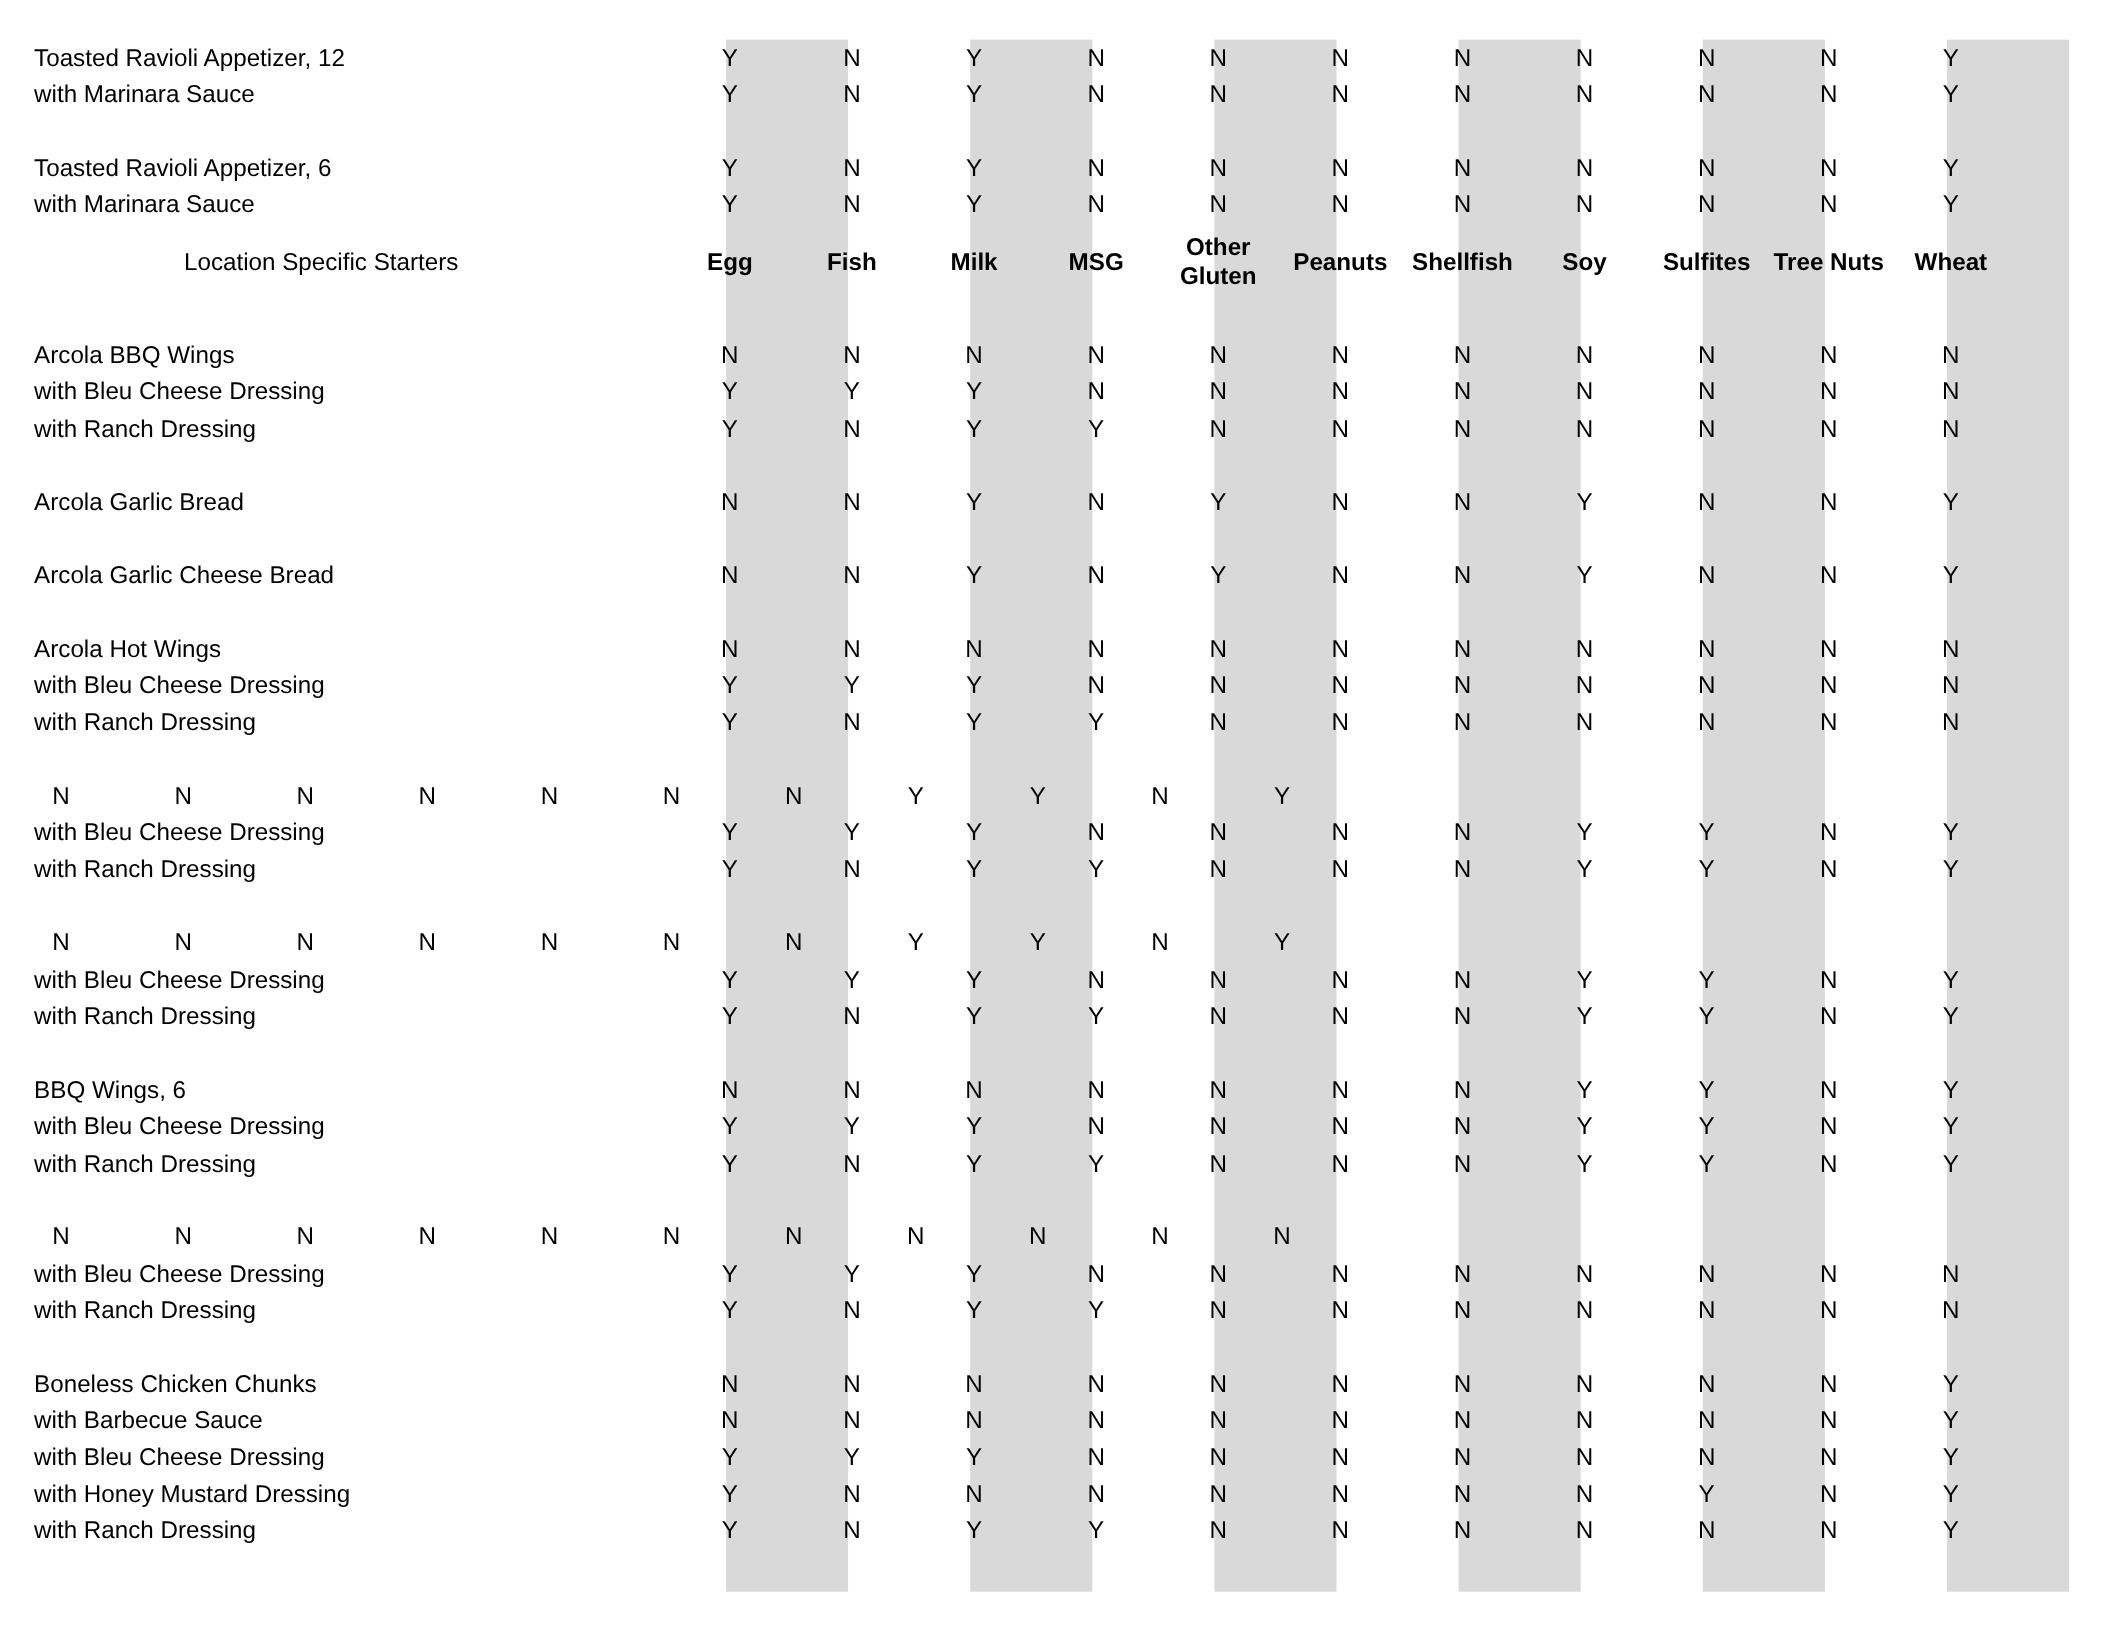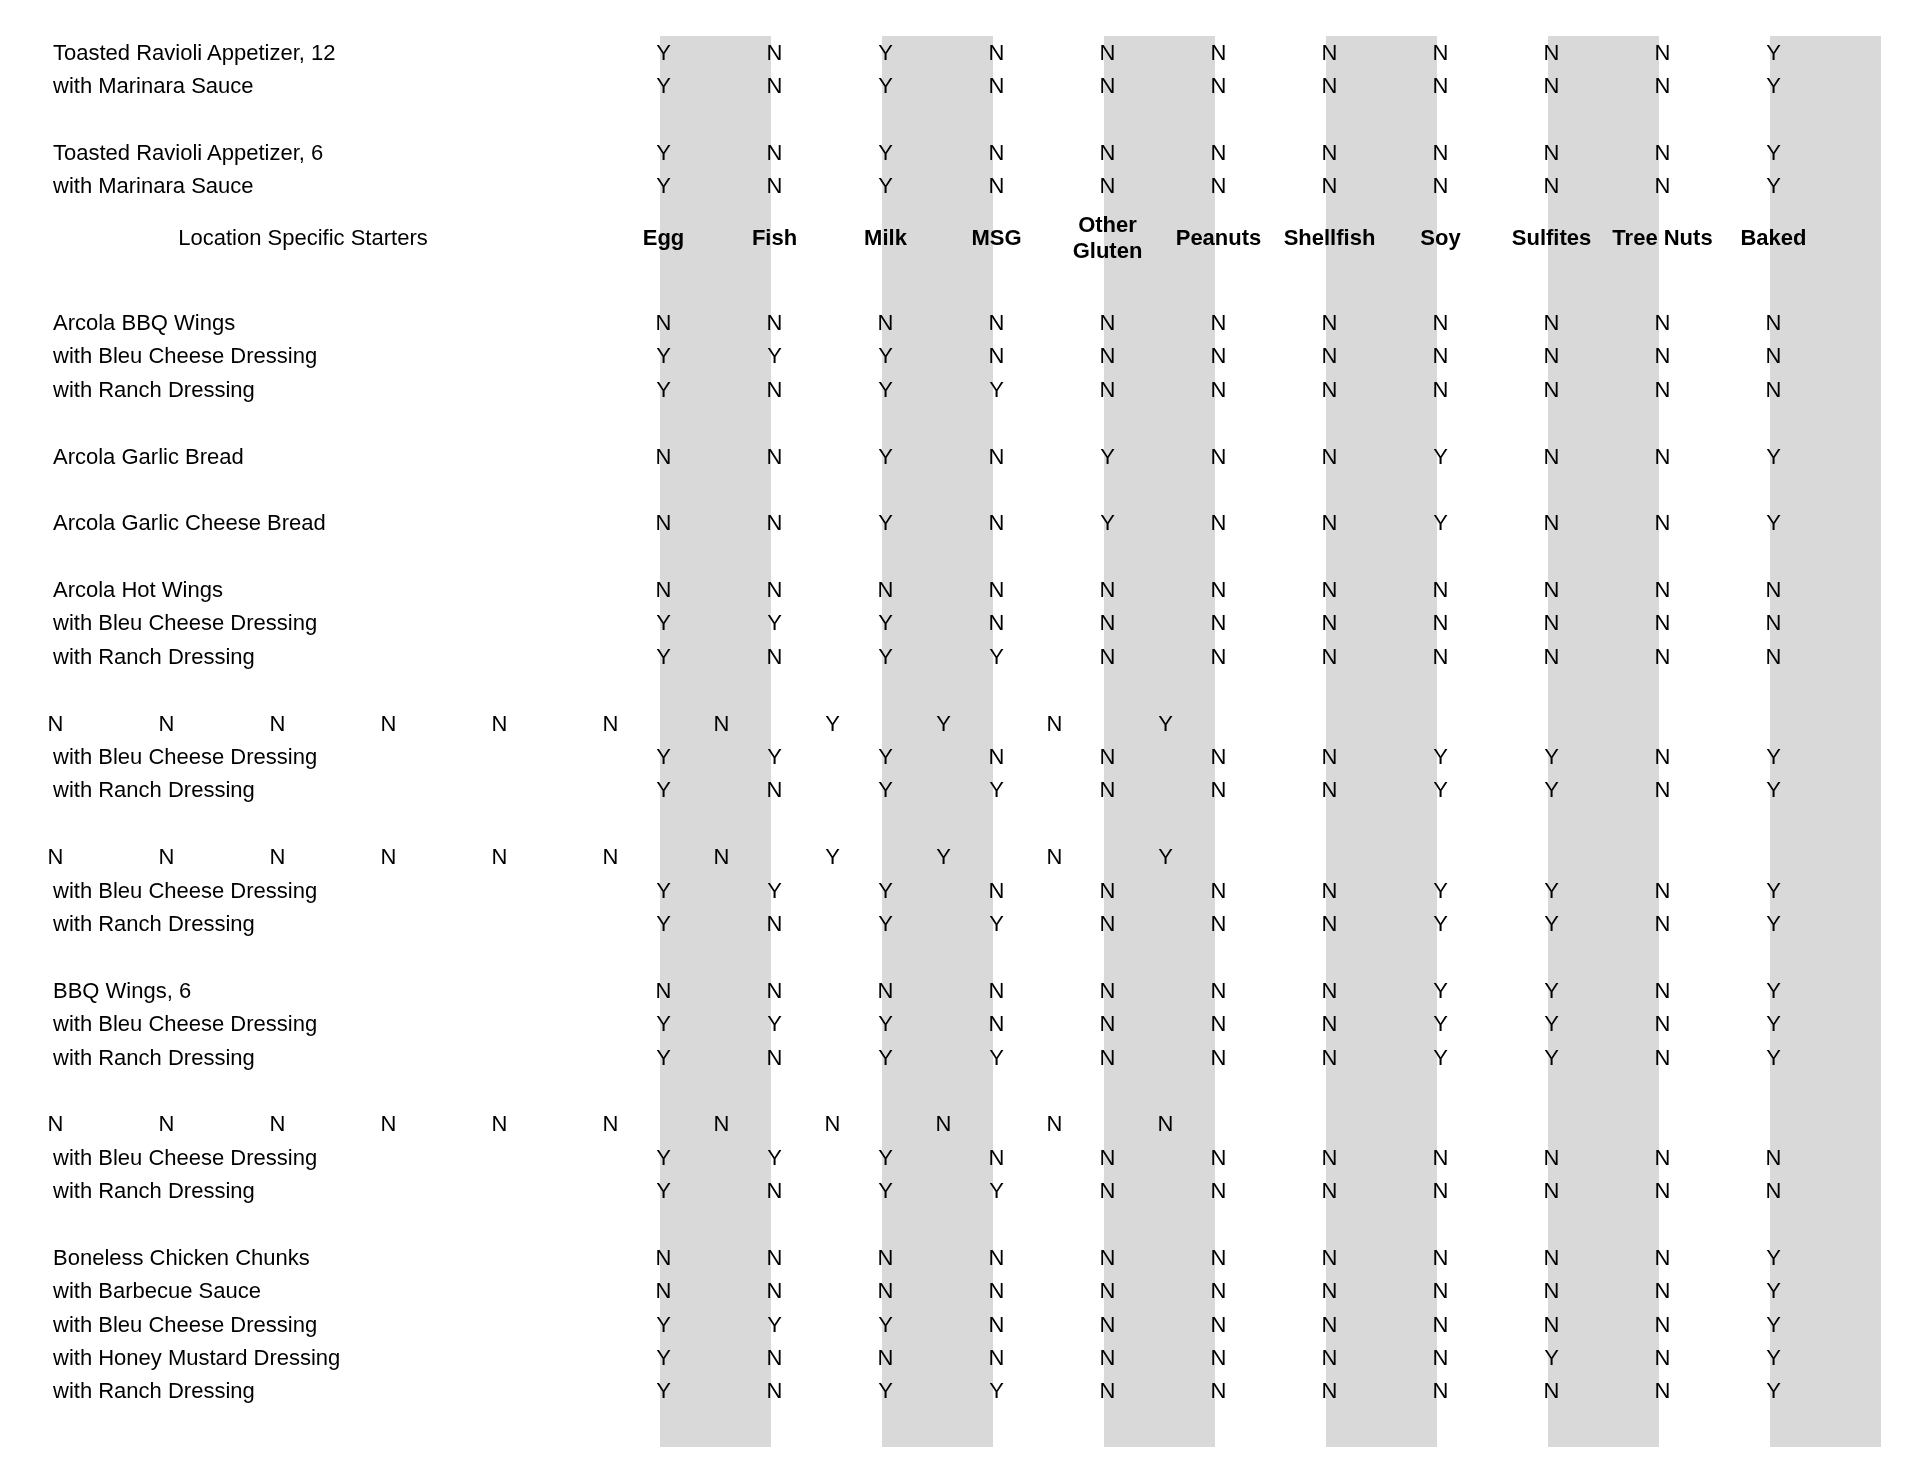--- a/index.html
+++ b/index.html
@@ -11,21 +11,21 @@
   .sheet{position:relative;width:1920px;height:1484px;overflow:hidden;}
   
   .bands{position:absolute;left:660px;top:36px;width:1221px;height:1411px;display:flex;}
   .band{width:111px;height:100%;}
   
   .grid{position:absolute;left:0;top:36px;width:1881px;}
   .row{display:flex;height:33.4px;align-items:center;}
   .row.header{height:70px;}
   .cell{box-sizing:border-box;}
   .cell.label{
-    width:608px;padding-left:53px;font-size:22px;line-height:1.1;
+    width:608px;padding-left:31px;font-size:22px;line-height:1.1;
     white-space:nowrap;overflow:hidden;
   }
   .row.header .cell.label{
     font-weight:normal;text-align:center;padding-right:55px;
   }
   .cell.val{
     width:111px;text-align:center;font-size:22px;line-height:1.1;
     display:flex;align-items:center;justify-content:center;
   }
   .cell.val.colhead{
@@ -126,21 +126,21 @@
         <div class="cell val colhead">Egg</div>
         <div class="cell val colhead">Fish</div>
         <div class="cell val colhead">Milk</div>
         <div class="cell val colhead">MSG</div>
         <div class="cell val colhead">Other Gluten</div>
         <div class="cell val colhead">Peanuts</div>
         <div class="cell val colhead">Shellfish</div>
         <div class="cell val colhead">Soy</div>
         <div class="cell val colhead">Sulfites</div>
         <div class="cell val colhead">Tree Nuts</div>
-        <div class="cell val colhead">Baked</div>
+        <div class="cell val colhead">Wheat</div>
       </div>
       <div class="row blank">
         <div class="cell label"></div>
         <div class="cell val"></div>
         <div class="cell val"></div>
         <div class="cell val"></div>
         <div class="cell val"></div>
         <div class="cell val"></div>
         <div class="cell val"></div>
         <div class="cell val"></div>

